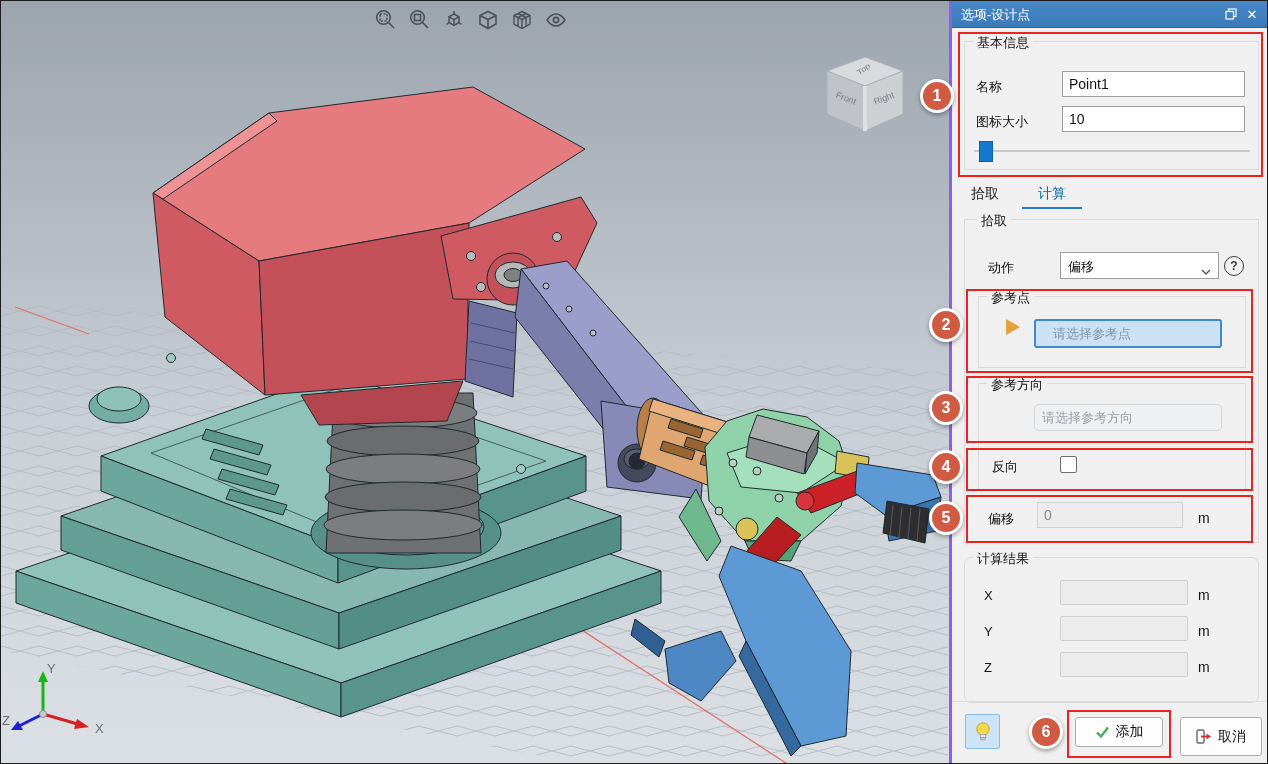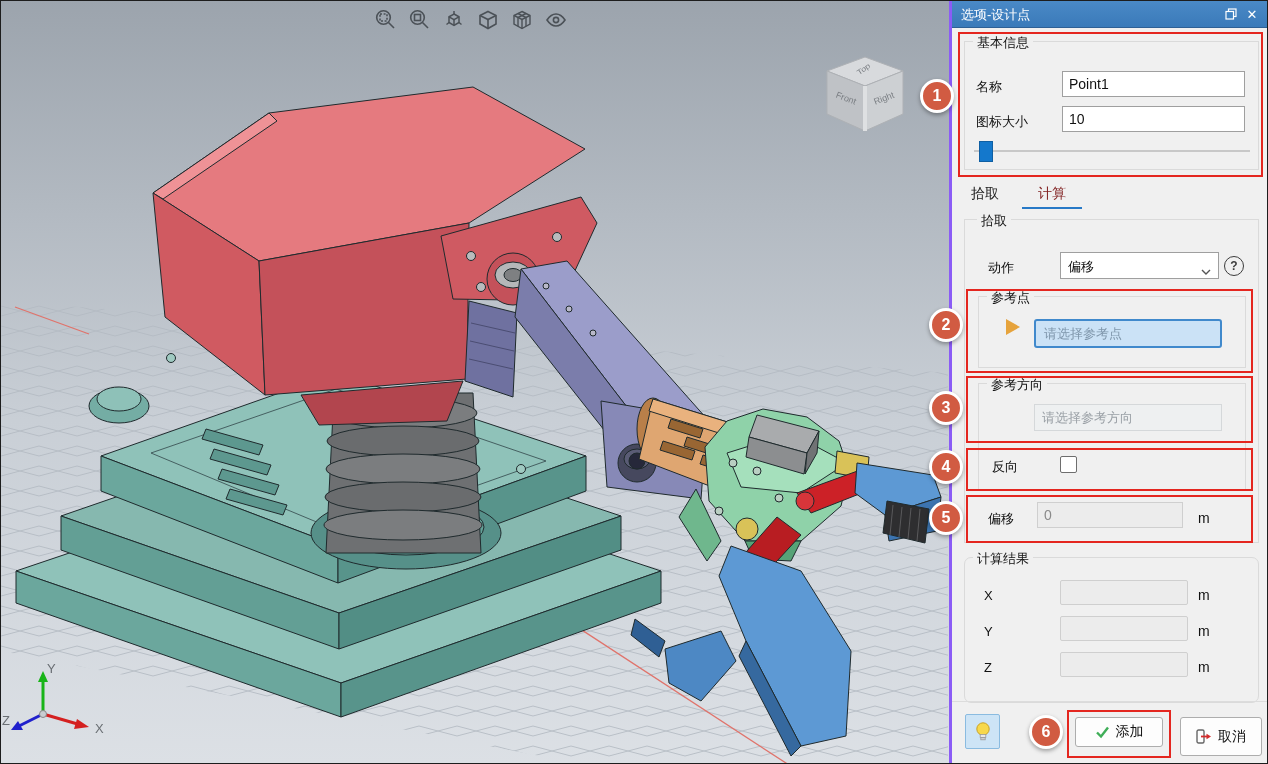--- a/index.html
+++ b/index.html
@@ -24,36 +24,36 @@
   .group-label{position:absolute;top:-8px;left:8px;background:#f0f0f0;padding:0 4px;font-size:13px;color:#111;white-space:nowrap;}
   .plabel{position:absolute;font-size:13px;color:#111;white-space:nowrap;}
   .pinput{position:absolute;box-sizing:border-box;border:1px solid #9f9f9f;background:#fff;font-size:14px;
           padding:0 6px;font-family:"Liberation Sans","DejaVu Sans",sans-serif;color:#111;}
   .pinput.dim{background:#ececec;border:1px solid #cfcfcf;color:#8a8a8a;}
   .slider{position:absolute;left:22px;top:140px;width:276px;height:20px;}
   .slider .track{position:absolute;left:0;top:9px;width:100%;height:2px;background:#c8c8c8;}
   .slider .handle{position:absolute;left:5px;top:0;width:12px;height:19px;background:#1478cc;border:1px solid #0f5fa3;cursor:pointer;}
   .tab{position:absolute;top:184px;font-size:14px;cursor:pointer;}
   .tab.pick{left:19px;color:#222;}
-  .tab.calc{left:70px;width:60px;text-align:center;color:#7f1d1d;}
+  .tab.calc{left:70px;width:60px;text-align:center;color:#0369a1;}
   .tab-underline{position:absolute;left:70px;top:206px;width:60px;height:2px;background:#2779c7;}
   .select{position:absolute;left:108px;top:251px;width:159px;height:27px;box-sizing:border-box;background:#fff;
           border:1px solid #9f9f9f;cursor:pointer;}
   .select .val{position:absolute;left:7px;top:5px;font-size:13px;}
   .select .chev{position:absolute;right:7px;top:10px;}
   .help{position:absolute;left:272px;top:255px;width:18px;height:18px;border:1.5px solid #3c3c3c;border-radius:50%;
         color:#3c3c3c;font-size:12px;font-weight:bold;text-align:center;line-height:18px;cursor:pointer;}
   .playtri{position:absolute;left:54px;top:318px;width:0;height:0;border-top:8px solid transparent;
            border-bottom:8px solid transparent;border-left:14px solid #e6a33c;cursor:pointer;}
   .hl-input{position:absolute;left:82px;top:318px;width:188px;height:29px;box-sizing:border-box;background:#cbe2f6;
-            border:2px solid #4089cc;border-radius:3px;font-size:13px;padding:0 8px;
+            border:2px solid #4089cc;border-radius:3px;font-size:13px;padding:0 17px;
             font-family:"Liberation Sans","DejaVu Sans",sans-serif;}
   .hl-input::placeholder{color:#7f96ab;}
   .dir-input{position:absolute;left:82px;top:403px;width:188px;height:27px;box-sizing:border-box;background:#eef0f1;
-             border:1px solid #d5d8da;border-radius:0;font-size:13px;padding:0 7px;
+             border:1px solid #d5d8da;border-radius:5px;font-size:13px;padding:0 7px;
              font-family:"Liberation Sans","DejaVu Sans",sans-serif;}
   .dir-input::placeholder{color:#9aa0a6;}
   .checkbox{position:absolute;left:108px;top:455px;width:15px;height:15px;background:#fff;border:1px solid #6e6e6e;
             border-radius:2px;cursor:pointer;}
   .unit{position:absolute;left:246px;font-size:14px;color:#111;}
   .sep{position:absolute;left:0;top:700px;width:318px;height:1px;background:#dcdcdc;}
   .btn{position:absolute;box-sizing:border-box;background:#fdfdfd;border:1px solid #adadad;border-radius:3px;
        display:flex;align-items:center;justify-content:center;gap:6px;font-size:14px;cursor:pointer;}
   .btn-bulb{left:13px;top:713px;width:35px;height:35px;background:#cde4f6;border:1px solid #8abbe0;border-radius:2px;}
   .btn-add{left:123px;top:716px;width:88px;height:30px;}

